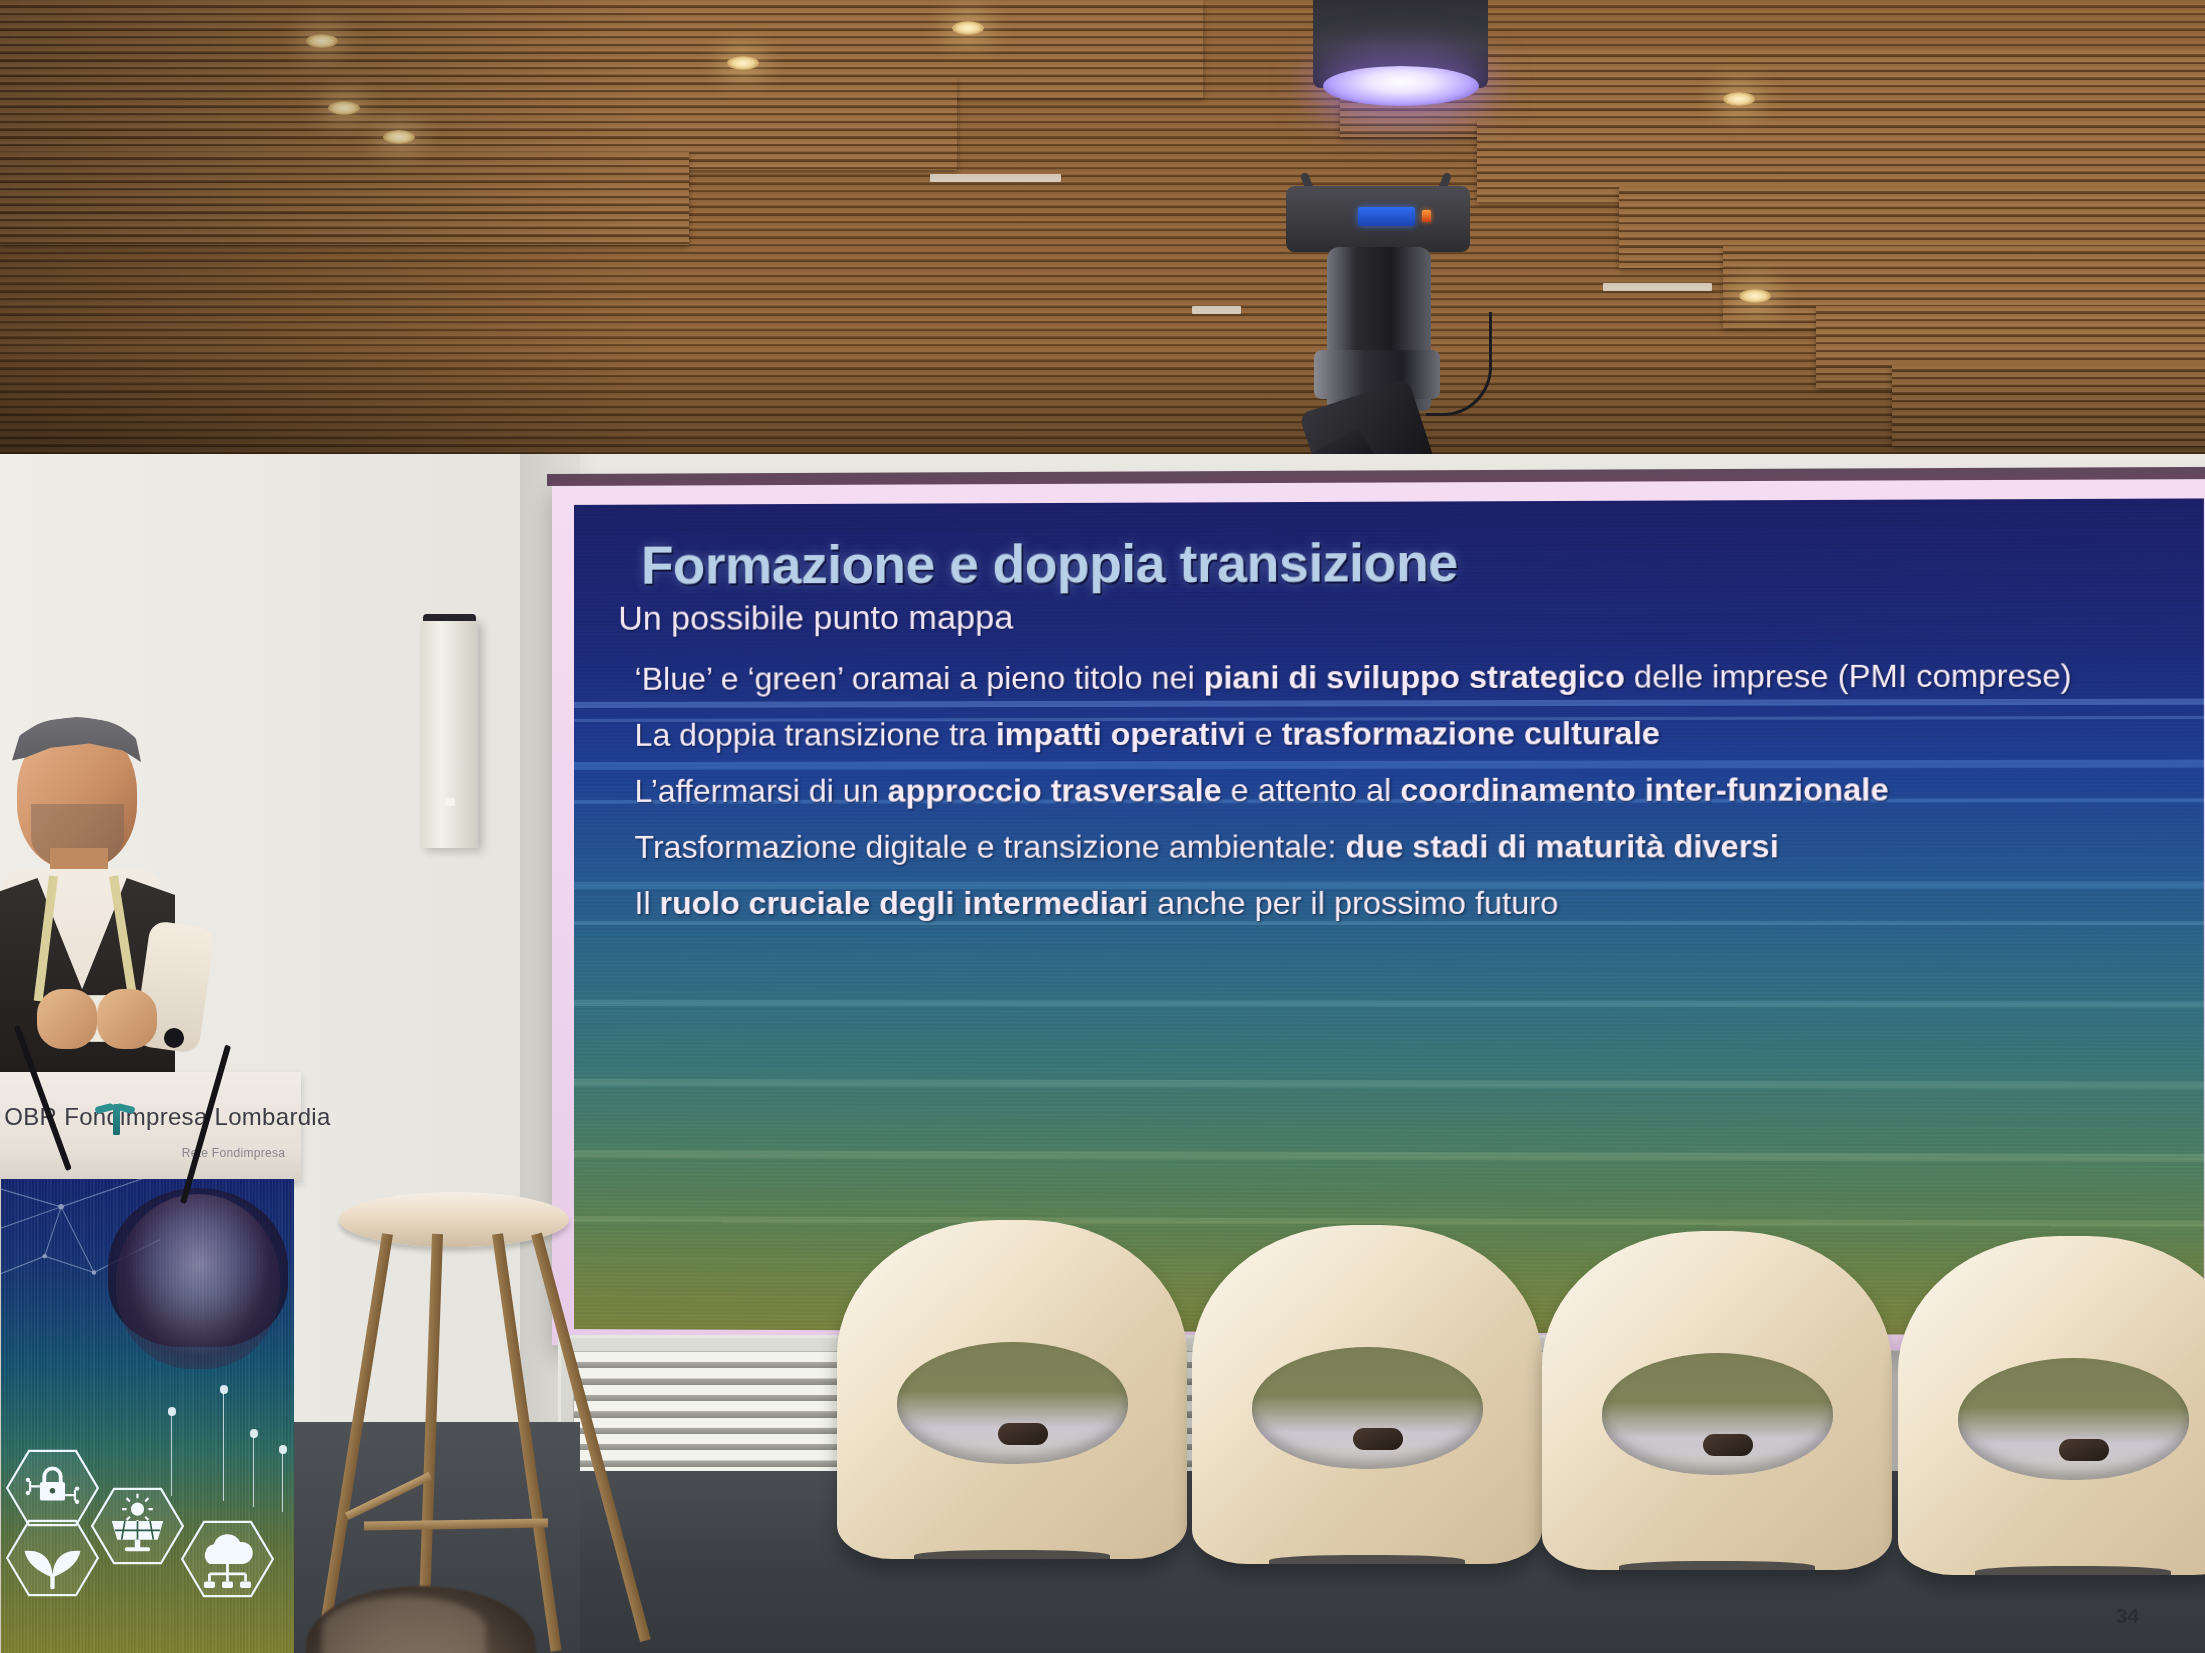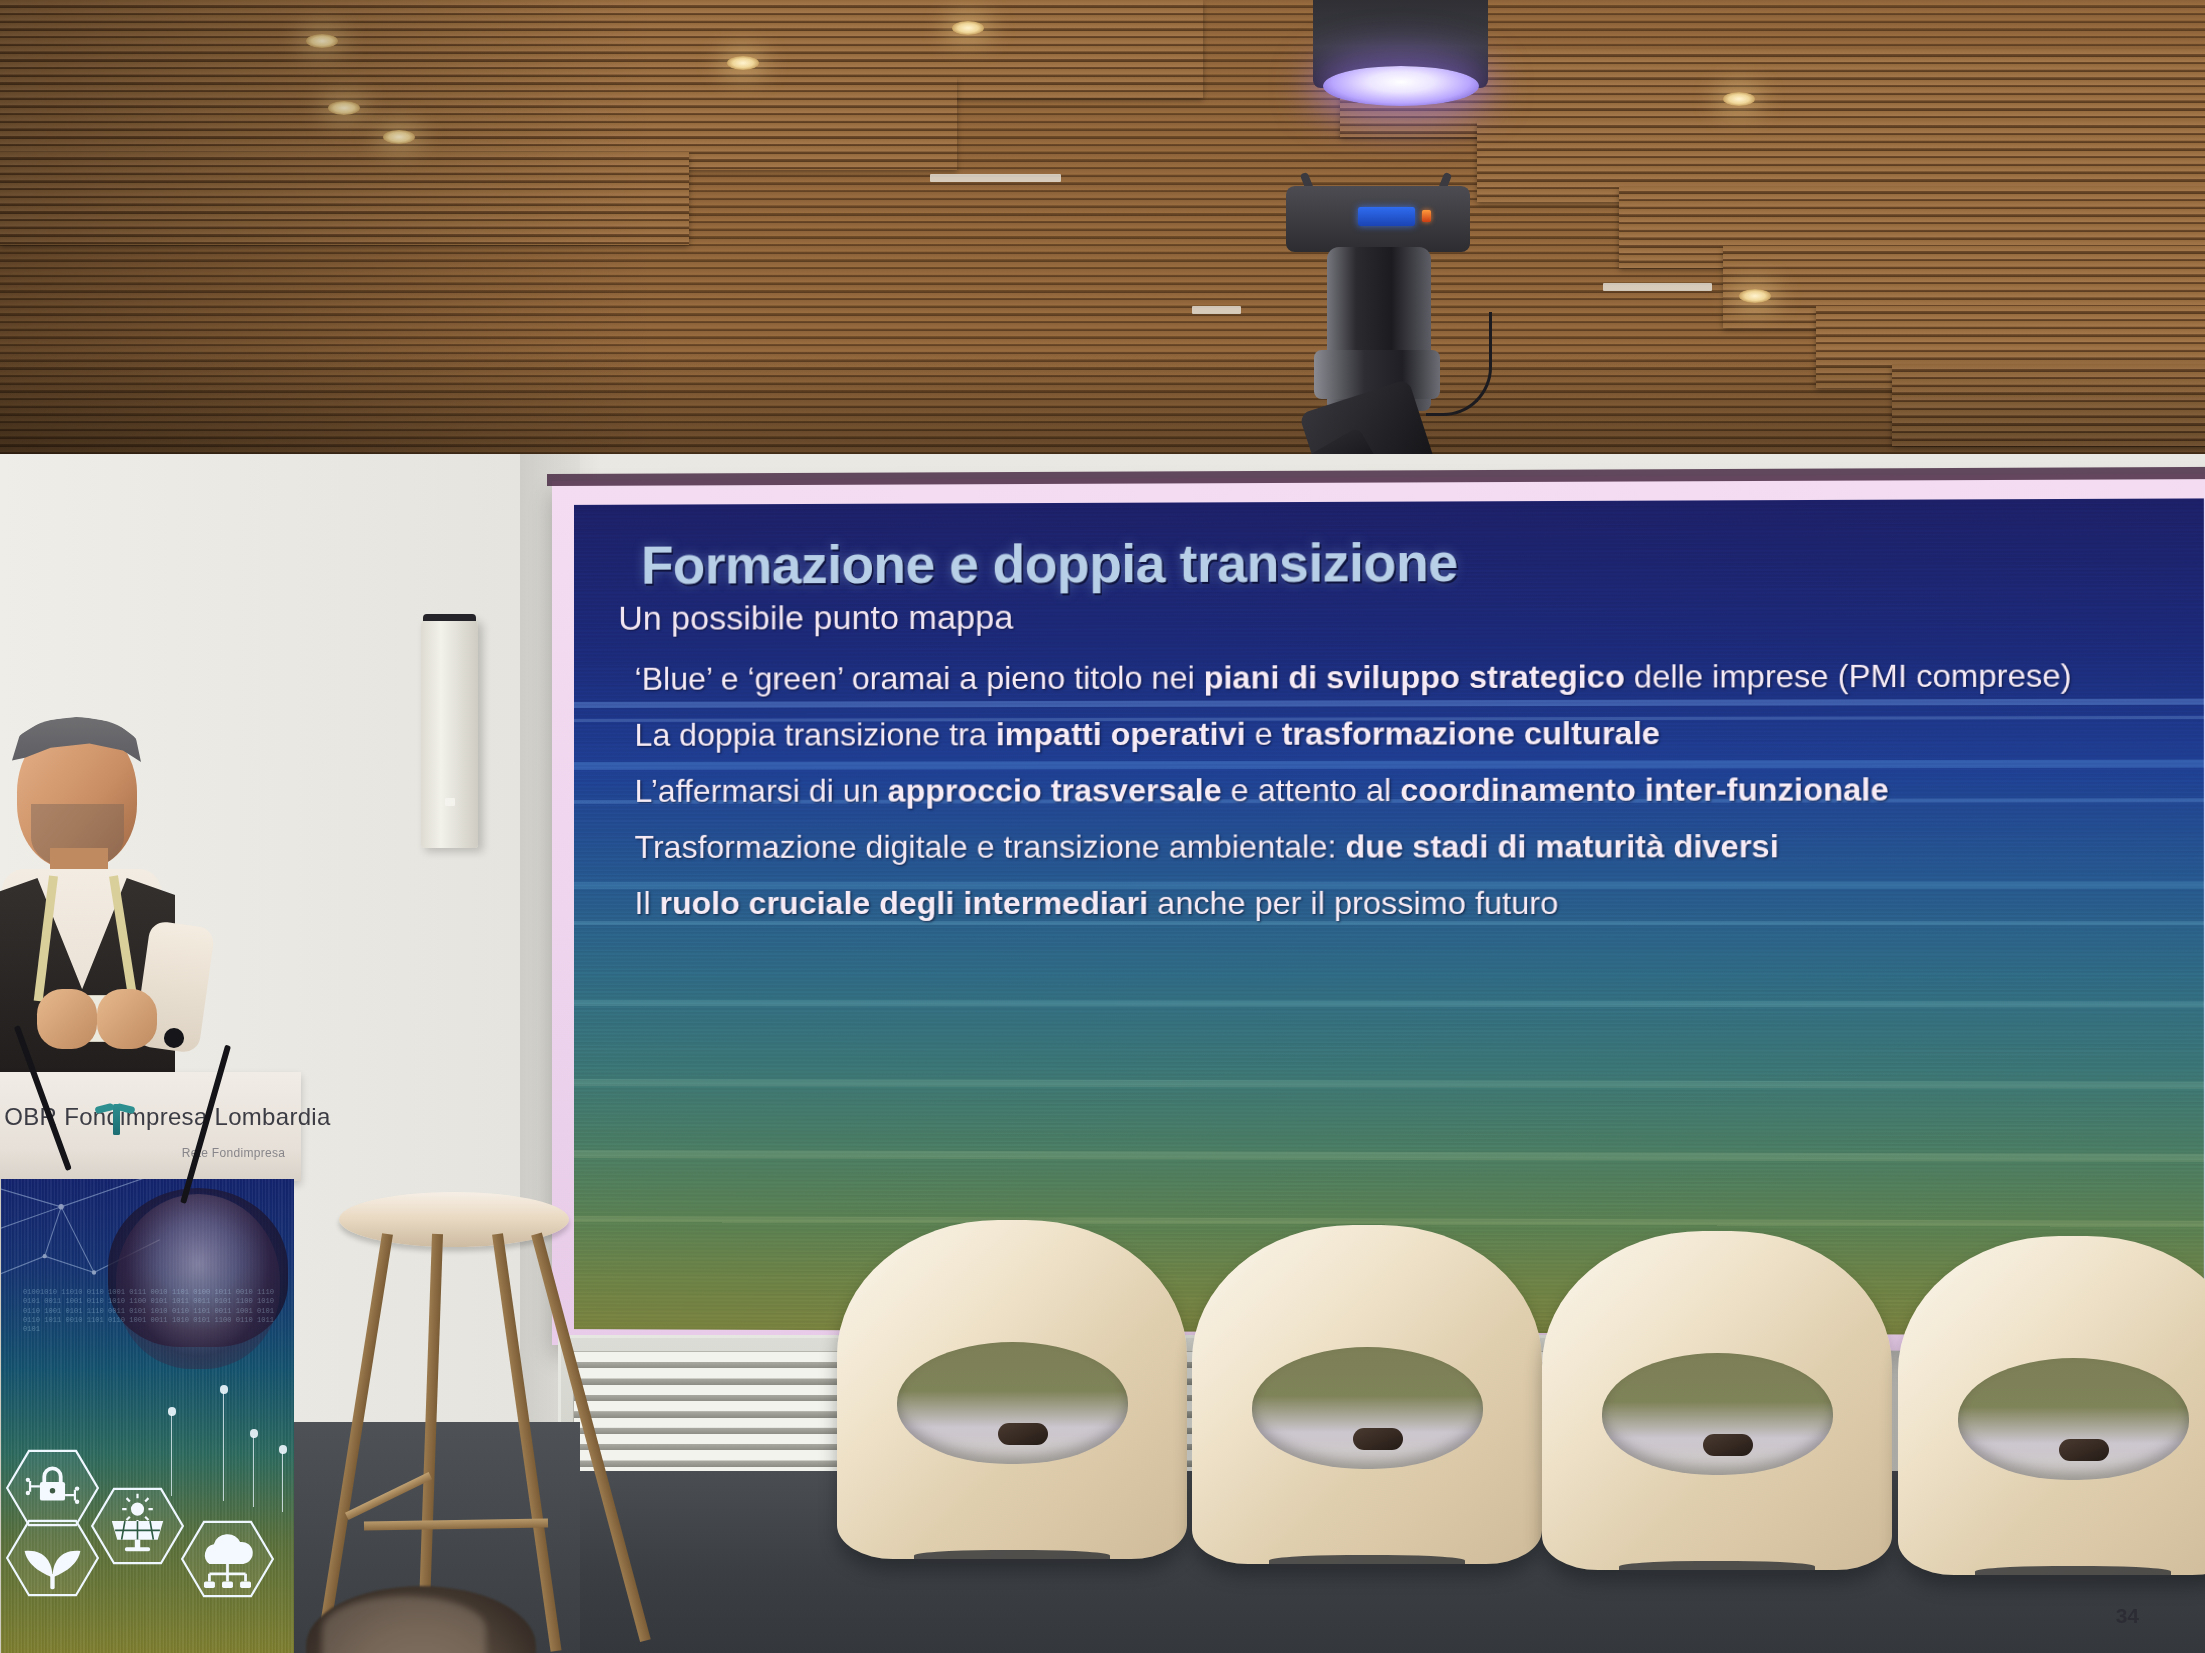--- a/index.html
+++ b/index.html
@@ -603,23 +603,20 @@
           <circle cx="150" cy="60" r="5"></circle>
             <circle cx="120" cy="150" r="4"></circle>
           <circle cx="210" cy="180" r="4"></circle>
             <circle cx="-10" cy="120" r="4"></circle>
         </g>
       </svg>
 
       <div class="panel-hair"></div>
       <div class="panel-face"></div>
 
-      <div class="panel-digits">
-        01001010 11010 0110 1001 0111 0010 1101 0100 1011 0010 1110 0101 0011 1001 0110 1010 1100 0101 1011 0011 0101 1100 1010 0110 1001 0101 1110 0011 0101 1010 0110 1101 0011 1001 0101 0110 1011 0010 1101 0110 1001 0011 1010 0101 1100 0110 1011 0101
-      </div>
 
       <div class="hexicon hex-a">
         <div class="hexshape"></div>
         <svg class="hex-glyph" viewBox="0 0 170 150">
           <polygon points="42,7 128,7 168,75 128,143 42,143 2,75" fill="none" stroke="#eef6ff" stroke-width="4"></polygon>
           <rect x="62" y="64" width="46" height="34" rx="4" fill="#f4f9ff"></rect>
           <path d="M70 64 v-10 a15 15 0 0 1 30 0 v10" fill="none" stroke="#f4f9ff" stroke-width="7"></path>
           <circle cx="85" cy="80" r="5" fill="#3d5a45"></circle>
           <g stroke="#f4f9ff" stroke-width="4">
             <path d="M62 72 h-18 M44 72 v-10 M44 72 v10"></path>

